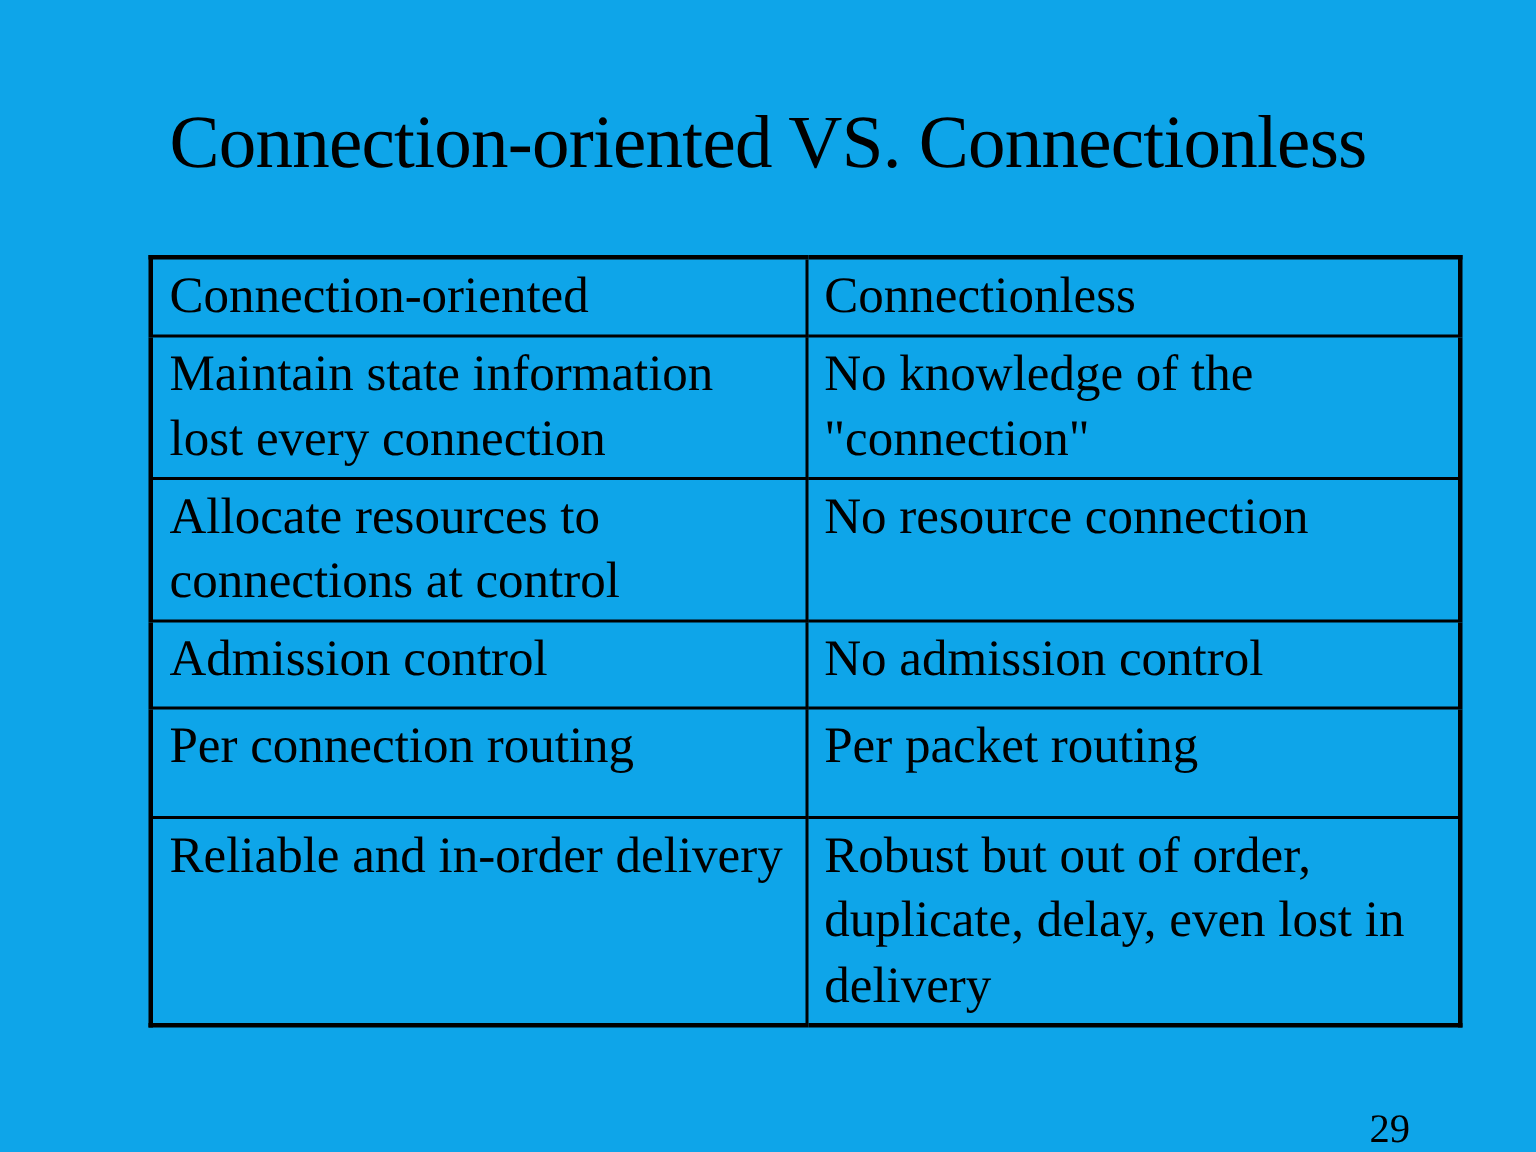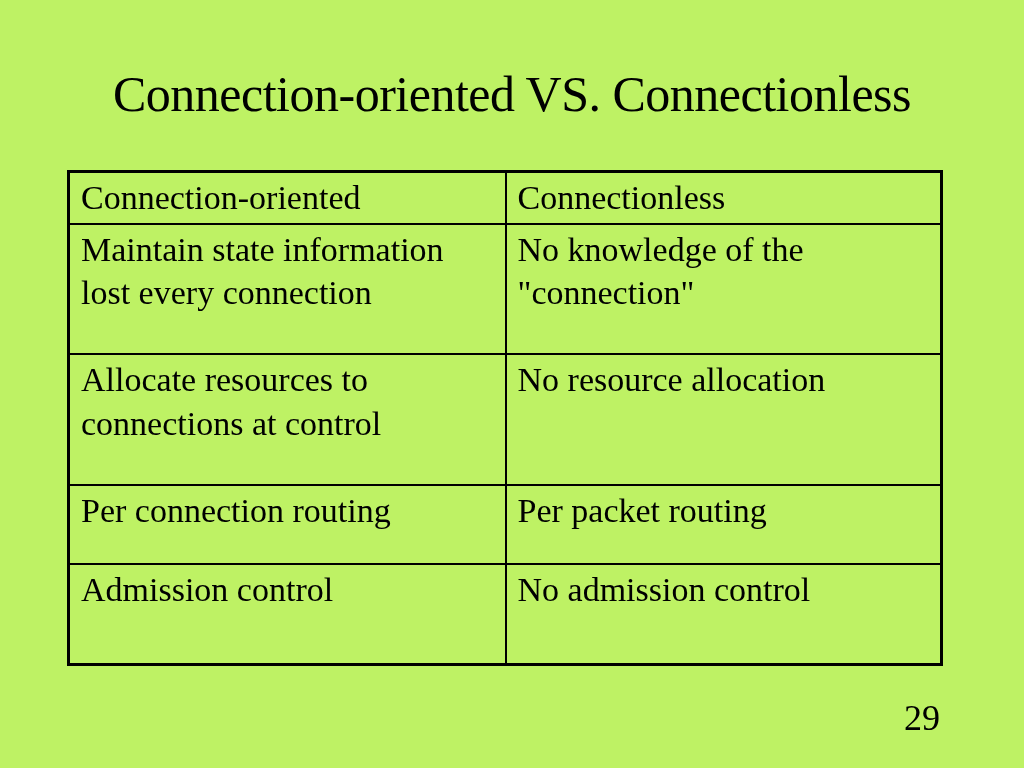--- a/index.html
+++ b/index.html
@@ -8,21 +8,21 @@
     height: 768px;
     background: #ffffff;
     font-family: "Liberation Serif", "DejaVu Serif", serif;
     color: #000000;
     overflow: hidden;
   }
   .slide {
     position: relative;
     width: 1024px;
     height: 768px;
-    background: #bef264;
+    background: #0ea5e9;
   }
   .slide-title {
     position: absolute;
     top: 66px;
     left: 0;
     width: 100%;
     text-align: center;
     font-size: 50px;
     font-weight: normal;
     line-height: 1.15;
@@ -44,43 +44,44 @@
     vertical-align: top;
     text-align: left;
     font-weight: normal;
     font-size: 34px;
     line-height: 1.28;
     padding: 3px 6px 3px 11px;
     overflow: hidden;
   }
   table.comparison {
     border: 3px solid #14b8a6;
+    margin-left: 32px;
   }
   table.comparison th { border-top-width: 3px; }
   table.comparison th:first-child,
   table.comparison td:first-child { border-left-width: 3px; }
   table.comparison th:last-child,
   table.comparison td:last-child { border-right-width: 3px; }
   table.comparison tr:last-child td { border-bottom-width: 3px; }
 
   col.left-col  { width: 437px; }
   col.right-col { width: 436px; }
 
   thead tr            { height: 52px; }
   tbody tr:nth-child(1) { height: 94px; }
   tbody tr:nth-child(2) { height: 90px; }
   tbody tr:nth-child(3) { height: 58px; }
   tbody tr:nth-child(4) { height: 73px; }
   tbody tr:nth-child(5) { height: 129px; }
 
   .page-number {
     position: absolute;
-    top: 699px;
+    top: 738px;
     right: 84px;
-    font-size: 36px;
+    font-size: 27px;
     line-height: 1.1;
   }
 </style>
 </head>
 <body>
 
 <div class="slide">
 
   <h1 class="slide-title">Connection-oriented VS. Connectionless</h1>
 
@@ -95,28 +96,32 @@
         <th>Connectionless</th>
       </tr>
     </thead>
     <tbody>
       <tr>
         <td>Maintain state information lost every connection</td>
         <td>No knowledge of the "connection"</td>
       </tr>
       <tr>
         <td>Allocate resources to connections at control</td>
-        <td>No resource allocation</td>
+        <td>No resource connection</td>
+      </tr>
+      <tr>
+        <td>Admission control</td>
+        <td>No admission control</td>
       </tr>
       <tr>
         <td>Per connection routing</td>
         <td>Per packet routing</td>
       </tr>
       <tr>
-        <td>Admission control</td>
-        <td>No admission control</td>
+        <td>Reliable and in-order delivery</td>
+        <td>Robust but out of order, duplicate, delay, even lost in delivery</td>
       </tr>
     </tbody>
   </table>
 
   <div class="page-number">29</div>
 
 </div>
 
 </body></html>

